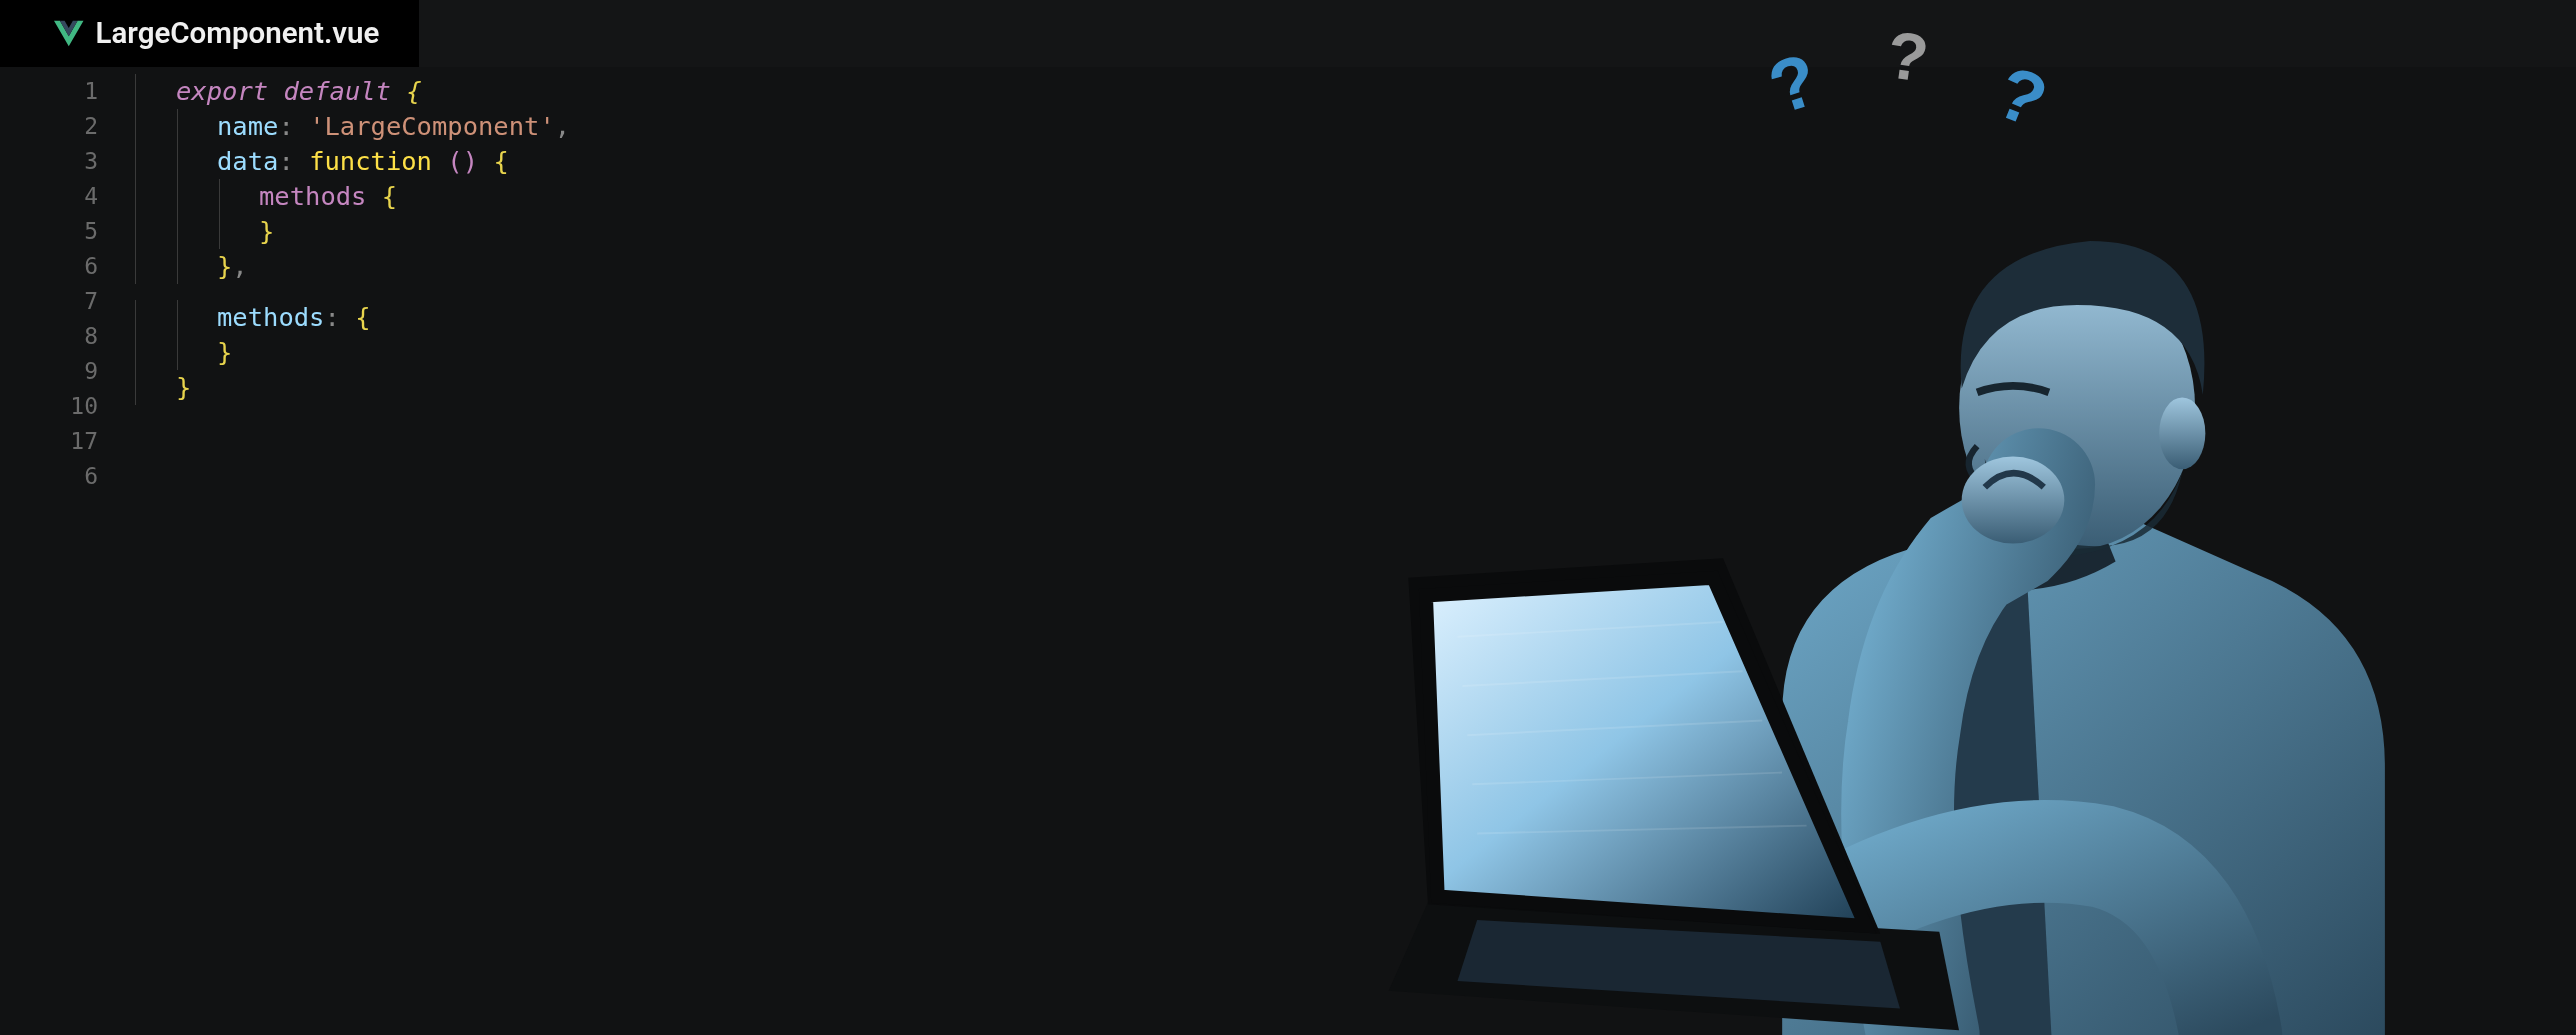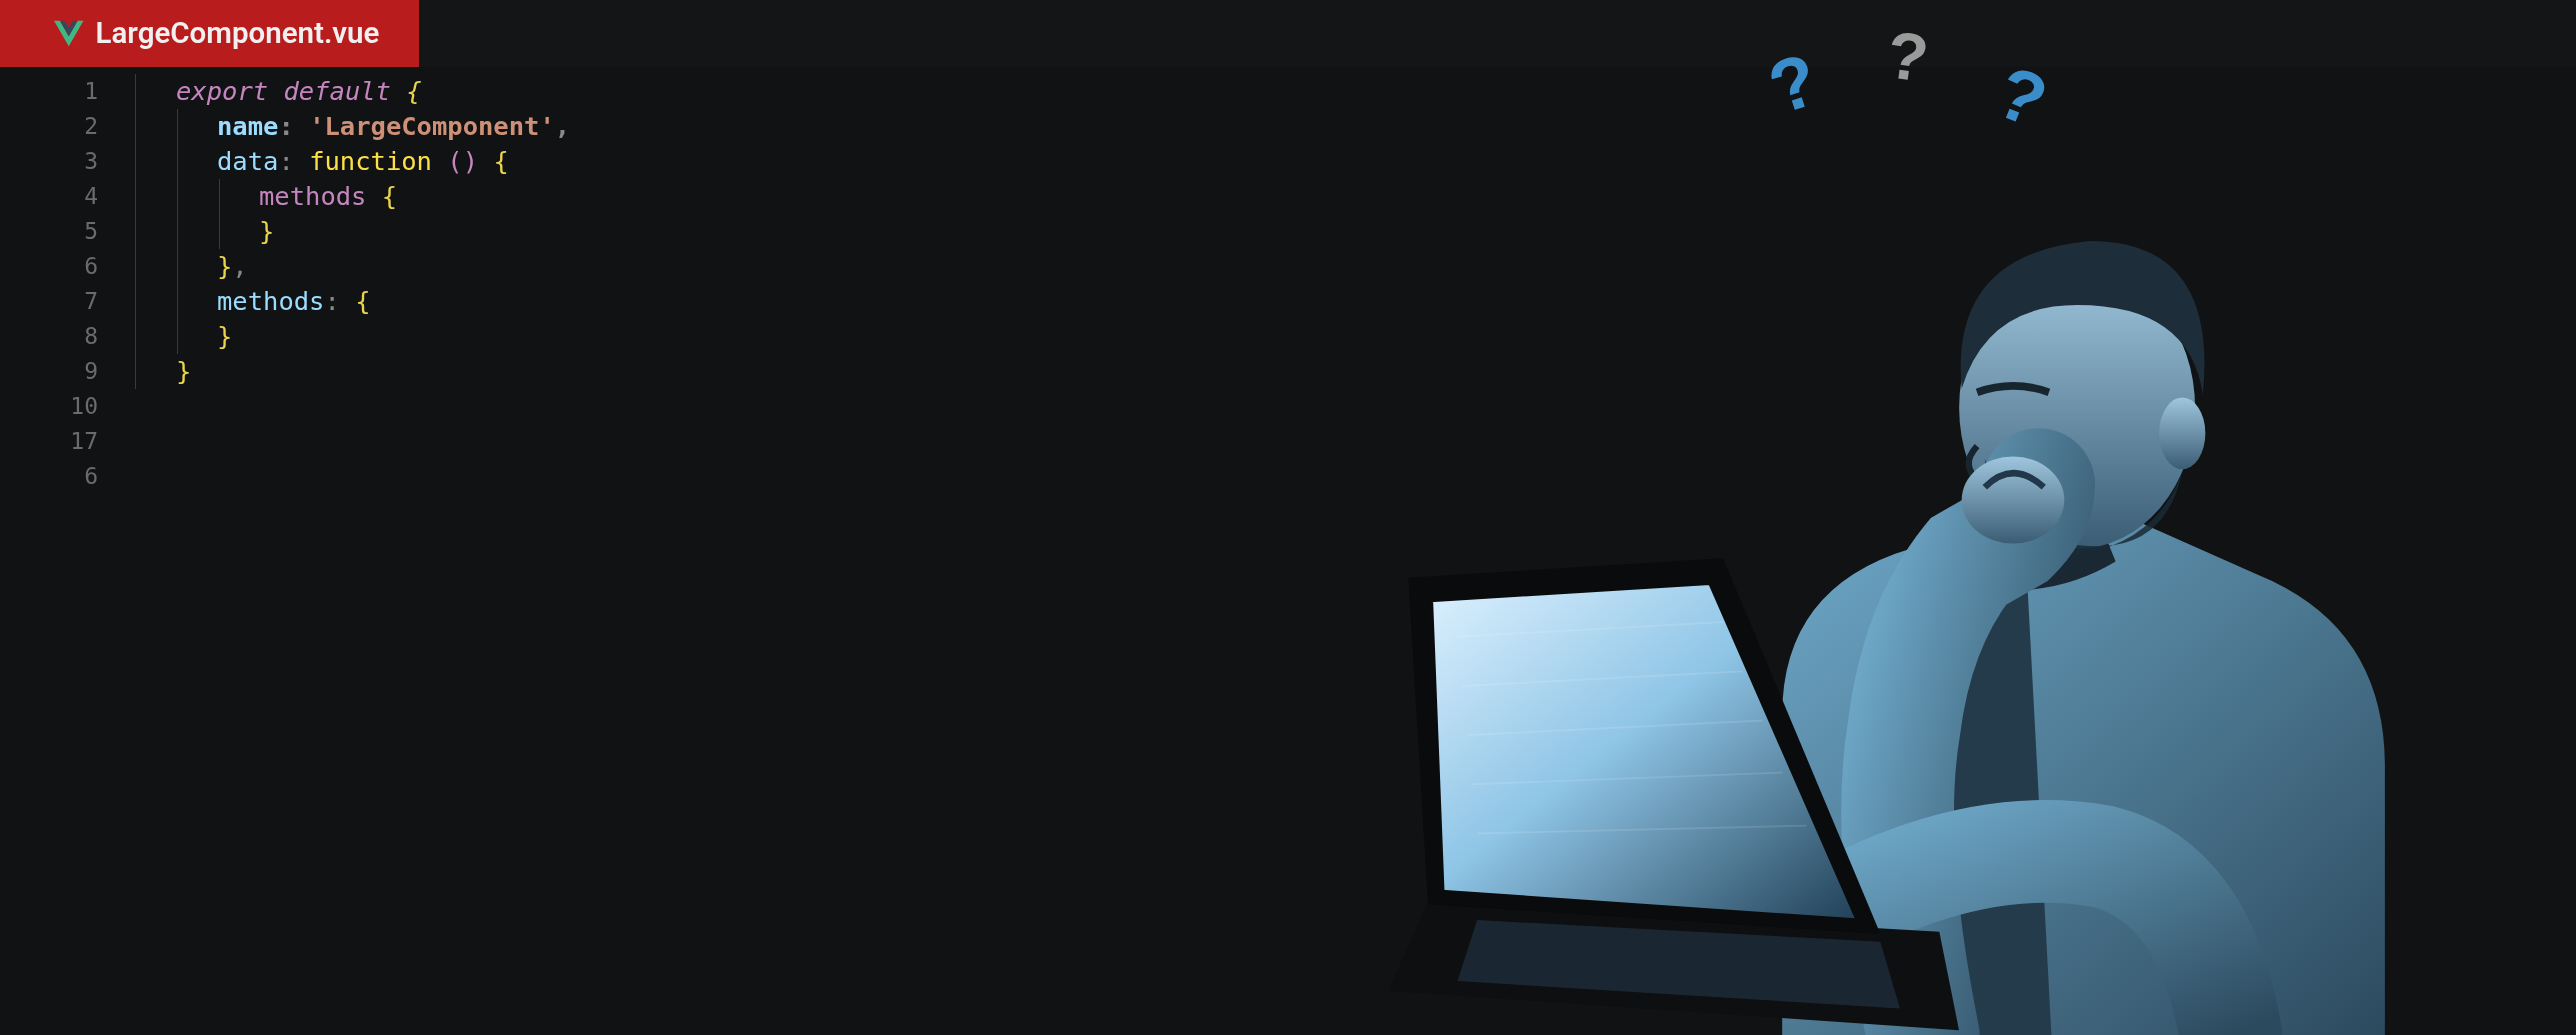--- a/index.html
+++ b/index.html
@@ -22,21 +22,21 @@
     align-items: center;
     height: 67px;
     background: #141516;
   }
   .tab {
     display: flex;
     align-items: center;
     gap: 12px;
     padding: 0 40px 0 54px;
     height: 100%;
-    background: #b91c1c;
+    background: #000000;
     color: #f0f0f0;
     font-size: 29.5px;
     font-weight: 600;
     font-family: -apple-system, BlinkMacSystemFont, "Segoe UI", Roboto, sans-serif;
   }
   .vue-icon svg { display: block; }
 
   
   .editor {
     display: flex;
@@ -142,26 +142,26 @@
       <div class="ln">6</div>
       <div class="ln">7</div>
       <div class="ln">8</div>
       <div class="ln">9</div>
       <div class="ln">10</div>
       <div class="ln">17</div>
       <div class="ln">6</div>
     </div>
   <div class="code" id="code">
       <div class="line" style="padding-left: 42px; font-style: italic;"><span class="indent-guide" style="left: 1.3px;"></span><span class="t-keyword">export</span><span> </span><span class="t-keyword">default</span><span> </span><span class="t-brace">{</span></div>
-      <div class="line" style="padding-left: 83px; font-weight: bold;"><span class="indent-guide" style="left: 1.3px;"></span><span class="indent-guide" style="left: 43px;"></span><span class="t-prop">name</span><span class="t-punct">:</span><span> </span><span class="t-string">'LargeComponent'</span><span class="t-punct">,</span></div>
+      <div class="line" style="padding-left: 83px;"><span class="indent-guide" style="left: 1.3px;"></span><span class="indent-guide" style="left: 43px;"></span><span class="t-prop">name</span><span class="t-punct">:</span><span> </span><span class="t-string">'LargeComponent'</span><span class="t-punct">,</span></div>
       <div class="line" style="padding-left: 83px;"><span class="indent-guide" style="left: 1.3px;"></span><span class="indent-guide" style="left: 43px;"></span><span class="t-prop">data</span><span class="t-punct">:</span><span> </span><span class="t-func">function</span><span> </span><span class="t-paren">(</span><span class="t-paren">)</span><span> </span><span class="t-brace">{</span></div>
       <div class="line" style="padding-left: 125px;"><span class="indent-guide" style="left: 1.3px;"></span><span class="indent-guide" style="left: 43px;"></span><span class="indent-guide" style="left: 85px;"></span><span class="t-keyword">methods</span><span> </span><span class="t-brace">{</span></div>
       <div class="line" style="padding-left: 125px;"><span class="indent-guide" style="left: 1.3px;"></span><span class="indent-guide" style="left: 43px;"></span><span class="indent-guide" style="left: 85px;"></span><span class="t-brace">}</span></div>
       <div class="line" style="padding-left: 83px;"><span class="indent-guide" style="left: 1.3px;"></span><span class="indent-guide" style="left: 43px;"></span><span class="t-brace">}</span><span class="t-punct">,</span></div>
-      <div class="line" style="padding-left: 83px;"><span class="indent-guide" style="left: 1.3px;"></span><span class="indent-guide" style="left: 43px;"></span><span class="t-prop">methods</span><span class="t-punct">:</span><span> </span><span class="t-brace">{</span></div>
+      <div class="line" style="padding-left: 83px; margin-top: 16px;"><span class="indent-guide" style="left: 1.3px;"></span><span class="indent-guide" style="left: 43px;"></span><span class="t-prop">methods</span><span class="t-punct">:</span><span> </span><span class="t-brace">{</span></div>
       <div class="line" style="padding-left: 83px;"><span class="indent-guide" style="left: 1.3px;"></span><span class="indent-guide" style="left: 43px;"></span><span class="t-brace">}</span></div>
       <div class="line" style="padding-left: 42px;"><span class="indent-guide" style="left: 1.3px;"></span><span class="t-brace">}</span></div>
       <div class="line" style="padding-left: 0px;"></div>
     </div>
 </div>
 
 <div class="illustration">
   <span class="qmark q1">?</span>
   <span class="qmark q2">?</span>
   <span class="qmark q3">?</span>

